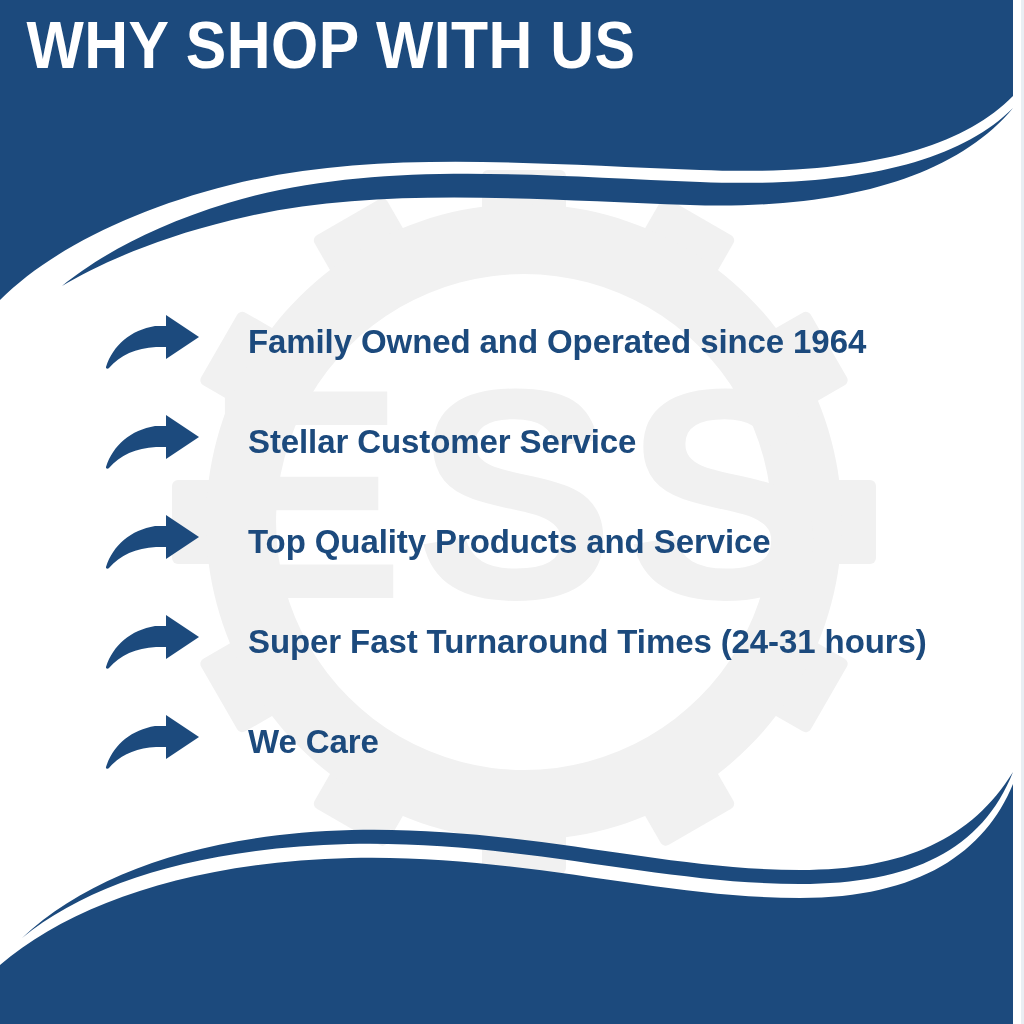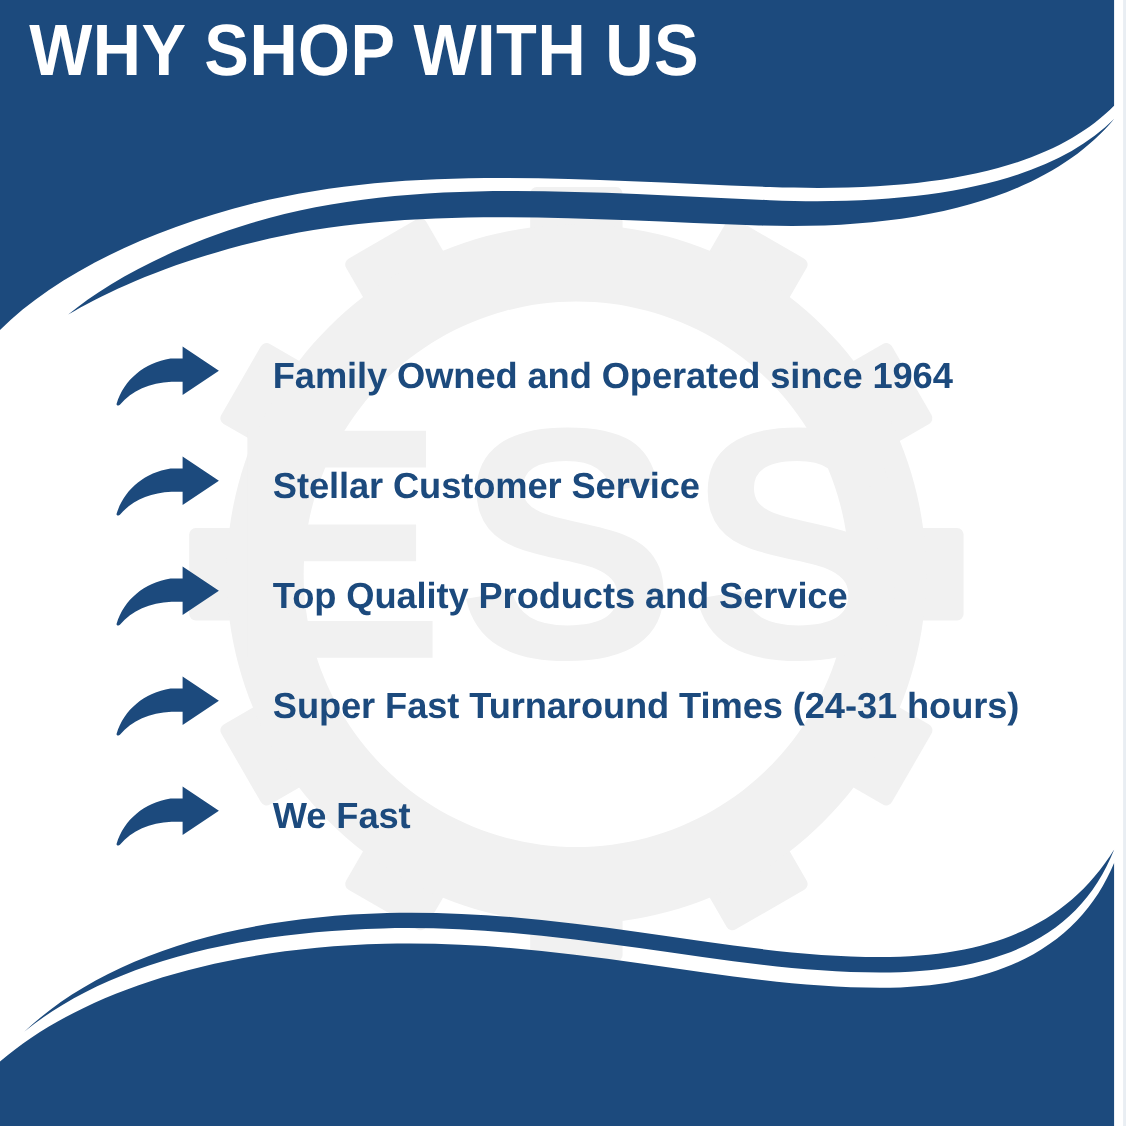--- a/index.html
+++ b/index.html
@@ -206,17 +206,17 @@
                  C33,34 17,41 6,54 C4.8,55.3 2.5,54.6 3,53 Z"></path>
       </svg>
       <span class="feature-text">Super Fast Turnaround Times (24-31 hours)</span>
     </div>
 
     <div class="feature-row">
       <svg class="arrow-icon" viewBox="0 0 98 56" xmlns="http://www.w3.org/2000/svg">
         <path fill="#1c4a7d" d="M3,53 C10,31 28,16 52,12 L63,12 L63,1 L96,23 L63,45 L63,33 L53,33
                  C33,34 17,41 6,54 C4.8,55.3 2.5,54.6 3,53 Z"></path>
       </svg>
-      <span class="feature-text">We Fast</span>
+      <span class="feature-text">We Care</span>
     </div>
 
   </div>
 </div>
 
 </body></html>

